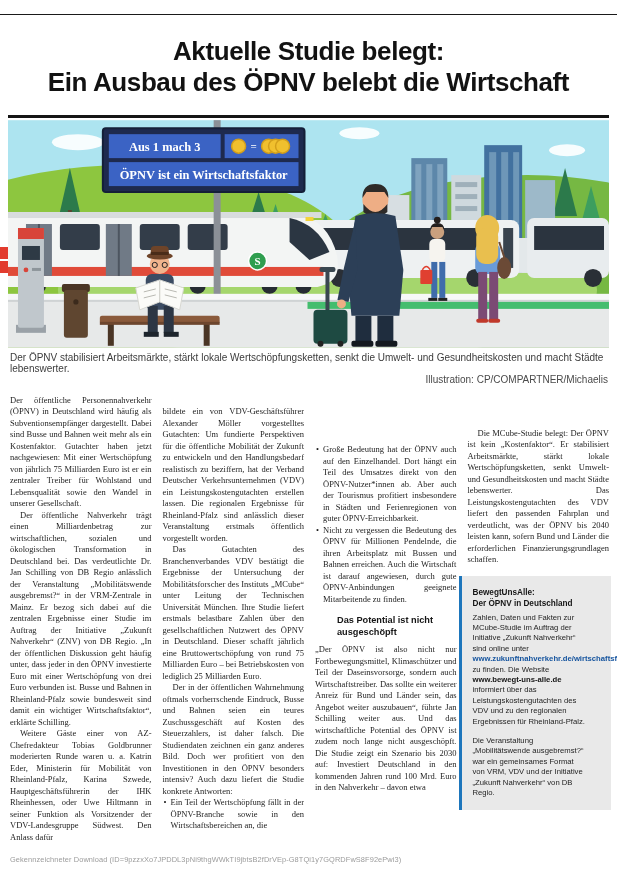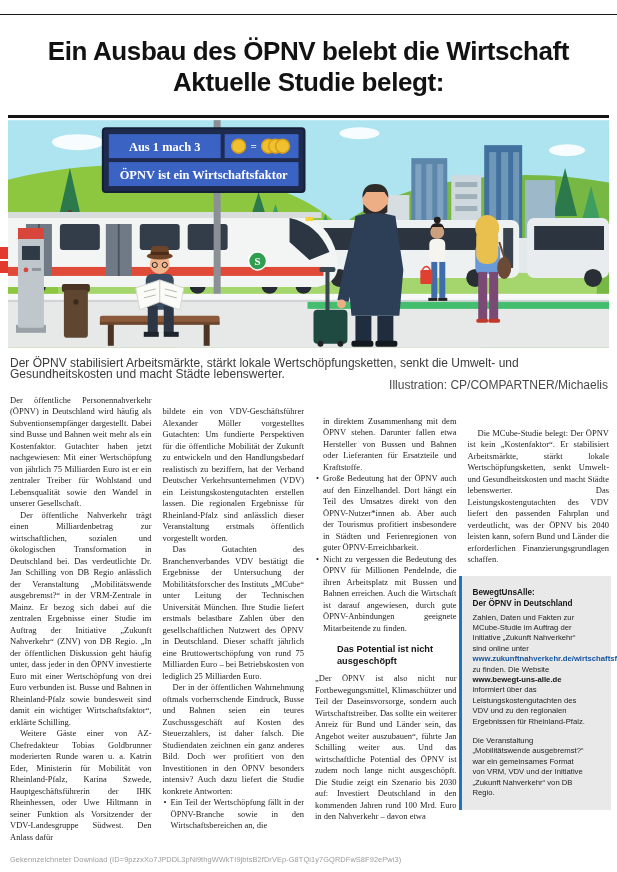--- a/index.html
+++ b/index.html
@@ -6,21 +6,21 @@
   .page{position:relative;width:617px;height:872px;background:#ffffff;overflow:hidden;
         font-family:"Liberation Sans","DejaVu Sans",sans-serif;color:#1c1c1c;}
   .top-rule{position:absolute;top:14px;left:0;right:0;height:0;border-top:1.6px solid #1a1a1a;}
   .headline{position:absolute;top:36px;left:0;right:0;text-align:center;font-weight:bold;
             font-size:26px;line-height:31px;letter-spacing:-0.4px;color:#121212;}
   .heavy-rule{position:absolute;top:115px;left:8px;right:8px;height:3px;background:#151515;}
   .edge-marker{position:absolute;left:0;width:8px;background:#e23b2e;}
   .em1{top:247px;height:12px;}
   .em2{top:261px;height:12px;}
   .illu{position:absolute;top:120px;left:8px;}
-  .caption{position:absolute;top:352px;left:10px;right:9px;font-size:12px;line-height:11px;color:#3c3c3c;margin-top:6px;}
+  .caption{position:absolute;top:352px;left:10px;right:9px;font-size:10px;line-height:11px;color:#3c3c3c;}
   .caption-credit{text-align:right;color:#4a4a4a;}
   .columns{position:absolute;top:378px;left:10px;width:599px;height:482px;display:flex;gap:11px;align-items:center;}
   .col{flex:1 1 0;min-width:0;font-family:"Liberation Serif","DejaVu Serif",serif;
        font-size:8.5px;line-height:11.5px;color:#1d1d1d;text-align:justify;hyphens:auto;-webkit-hyphens:auto;}
   .col p{margin:0;}
   .indent{text-indent:10px;}
   .bullet{position:relative;padding-left:8px;}
   .bm{position:absolute;left:1px;top:0;}
   .hang{padding-left:8px;}
   .subhead{font-family:"Liberation Sans","DejaVu Sans",sans-serif;font-weight:bold;color:#151515;
@@ -37,22 +37,22 @@
   .bt{font-weight:bold;fill:#ffffff;font-family:"Liberation Serif","DejaVu Serif",serif;}
 </style>
 </head>
 <body>
 
 <div class="page" lang="de">
 
   <div class="top-rule"></div>
 
   <div class="headline">
+    <div>Aktuelle Studie belegt:</div>
     <div>Ein Ausbau des ÖPNV belebt die Wirtschaft</div>
-    <div>Aktuelle Studie belegt:</div>
   </div>
 
   <div class="heavy-rule"></div>
   <div class="edge-marker em1"></div>
   <div class="edge-marker em2"></div>
 
   <svg class="illu" width="601" height="228" viewBox="0 0 602 228">
 
     <g>
       <rect x="0" y="0" width="602" height="190" fill="#ade4f0"></rect>
@@ -256,21 +256,20 @@
       <p class="jp">bildete ein von VDV-Geschäftsführer Alexander Möller vorgestelltes Gutachten: Um fundierte Perspektiven für die öffentliche Mobilität der Zukunft zu entwickeln und den Handlungsbedarf realistisch zu beziffern, hat der Verband Deutscher Verkehrsunternehmen (VDV) ein Leistungskostengutachten erstellen lassen. Die regionalen Ergebnisse für Rheinland-Pfalz sind anlässlich dieser Veranstaltung erstmals öffentlich vorgestellt worden.</p>
       <p class="jp indent">Das Gutachten des Branchenverbandes VDV bestätigt die Ergebnisse der Untersuchung der Mobilitätsforscher des Instituts „MCube“ unter Leitung der Technischen Universität München. Ihre Studie liefert erstmals belastbare Zahlen über den gesellschaftlichen Nutzwert des ÖPNV in Deutschland. Dieser schafft jährlich eine Bruttowertschöpfung von rund 75 Milliarden Euro – bei Betriebskosten von lediglich 25 Milliarden Euro.</p>
       <p class="jp indent">Der in der öffentlichen Wahrnehmung oftmals vorherrschende Eindruck, Busse und Bahnen seien ein teures Zuschussgeschäft auf Kosten des Steuerzahlers, ist daher falsch. Die Studiendaten zeichnen ein ganz anderes Bild. Doch wer profitiert von den Investitionen in den ÖPNV besonders intensiv? Auch dazu liefert die Studie konkrete Antworten:</p>
       <p class="jp bullet">
         <span class="bm">•</span>
         <span>Ein Teil der Wertschöpfung fällt in der ÖPNV-Branche sowie in den Wirtschaftsbereichen an, die</span>
       </p>
     </div>
 
     <div class="col">
-      <p class="jp hang">in direktem Zusammenhang mit dem ÖPNV stehen. Darunter fallen etwa Hersteller von Bussen und Bahnen oder Lieferanten für Ersatzteile und Kraftstoffe.</p>
       <p class="jp bullet">
         <span class="bm">•</span>
         <span>Große Bedeutung hat der ÖPNV auch auf den Einzelhandel. Dort hängt ein Teil des Umsatzes direkt von den ÖPNV-Nutzer*innen ab. Aber auch der Tourismus profitiert insbesondere in Städten und Ferienregionen von guter ÖPNV-Erreichbarkeit.</span>
       </p>
       <p class="jp bullet">
         <span class="bm">•</span>
         <span>Nicht zu vergessen die Bedeutung des ÖPNV für Millionen Pendelnde, die ihren Arbeitsplatz mit Bussen und Bahnen erreichen. Auch die Wirtschaft ist darauf angewiesen, durch gute ÖPNV-Anbindungen geeignete Mitarbeitende zu finden.</span>
       </p>
       <h3 class="subhead">Das Potential ist nicht ausgeschöpft</h3>
       <p class="jp">„Der ÖPNV ist also nicht nur Fortbewegungsmittel, Klimaschützer und Teil der Daseinsvorsorge, sondern auch Wirtschaftstreiber. Das sollte ein weiterer Anreiz für Bund und Länder sein, das Angebot weiter auszubauen“, führte Jan Schilling weiter aus. Und das wirtschaftliche Potential des ÖPNV ist zudem noch lange nicht ausgeschöpft. Die Studie zeigt ein Szenario bis 2030 auf: Investiert Deutschland in den kommenden Jahren rund 100 Mrd. Euro in den Nahverkehr – davon etwa</p>

